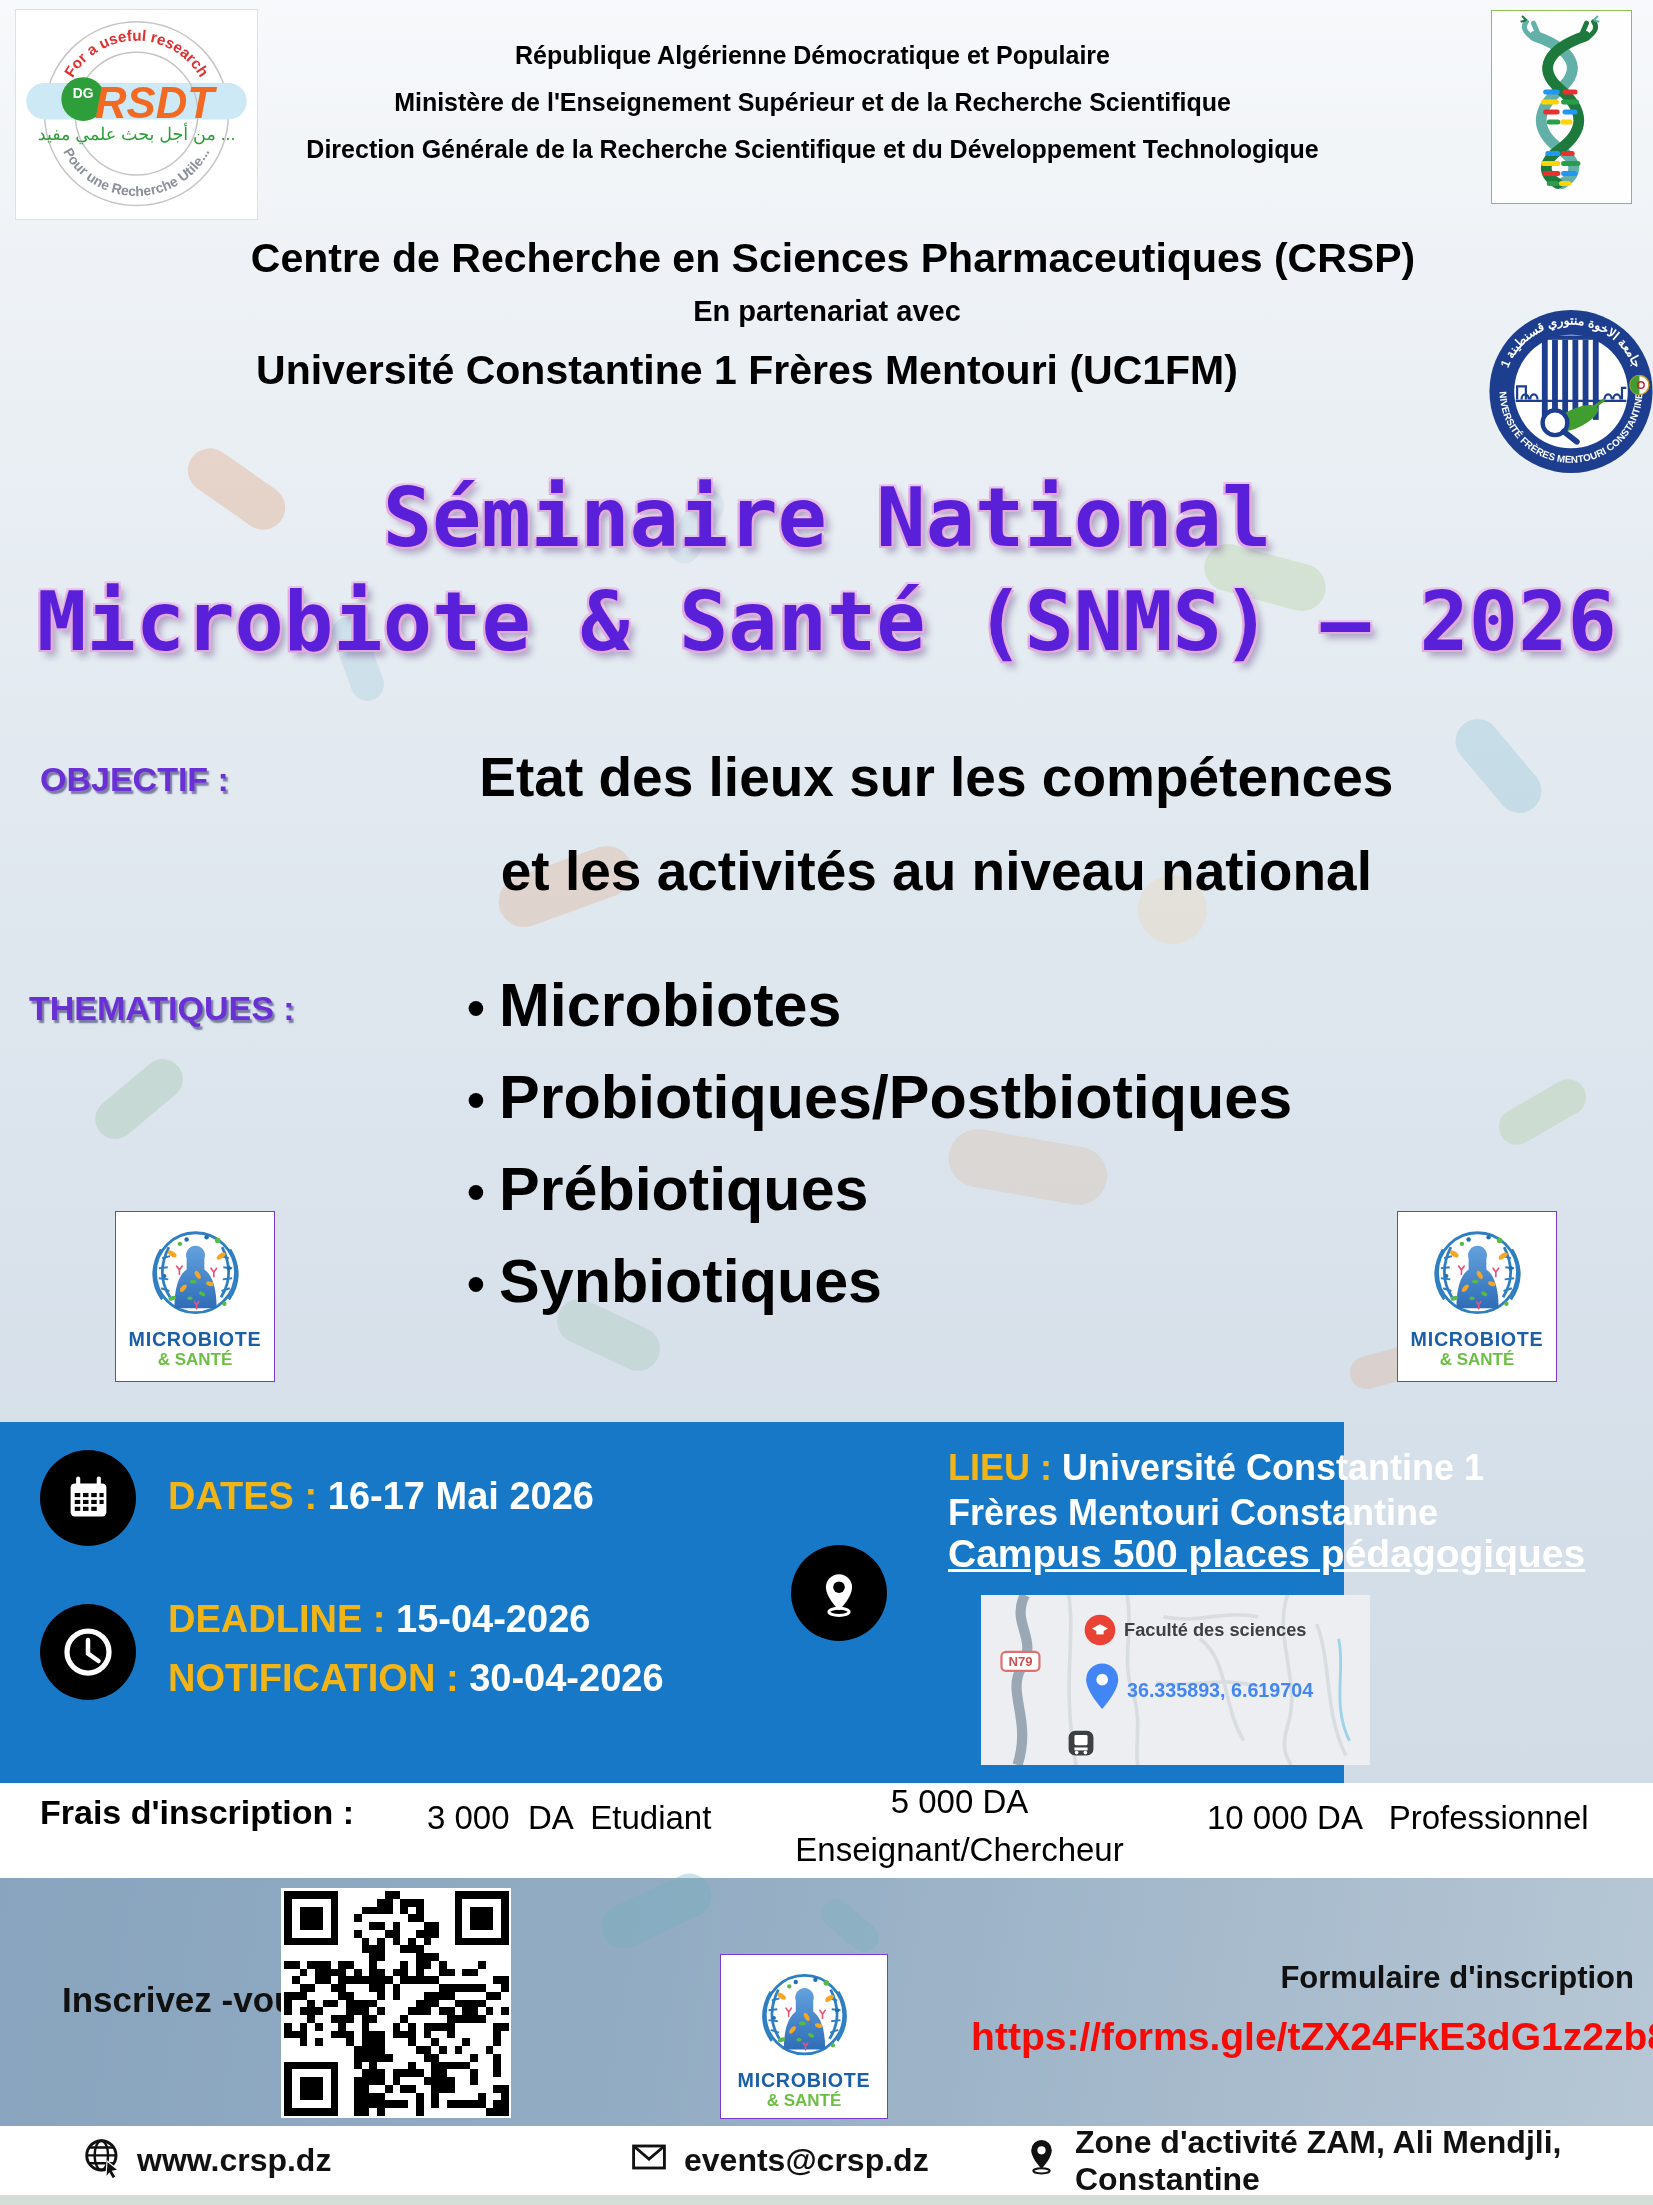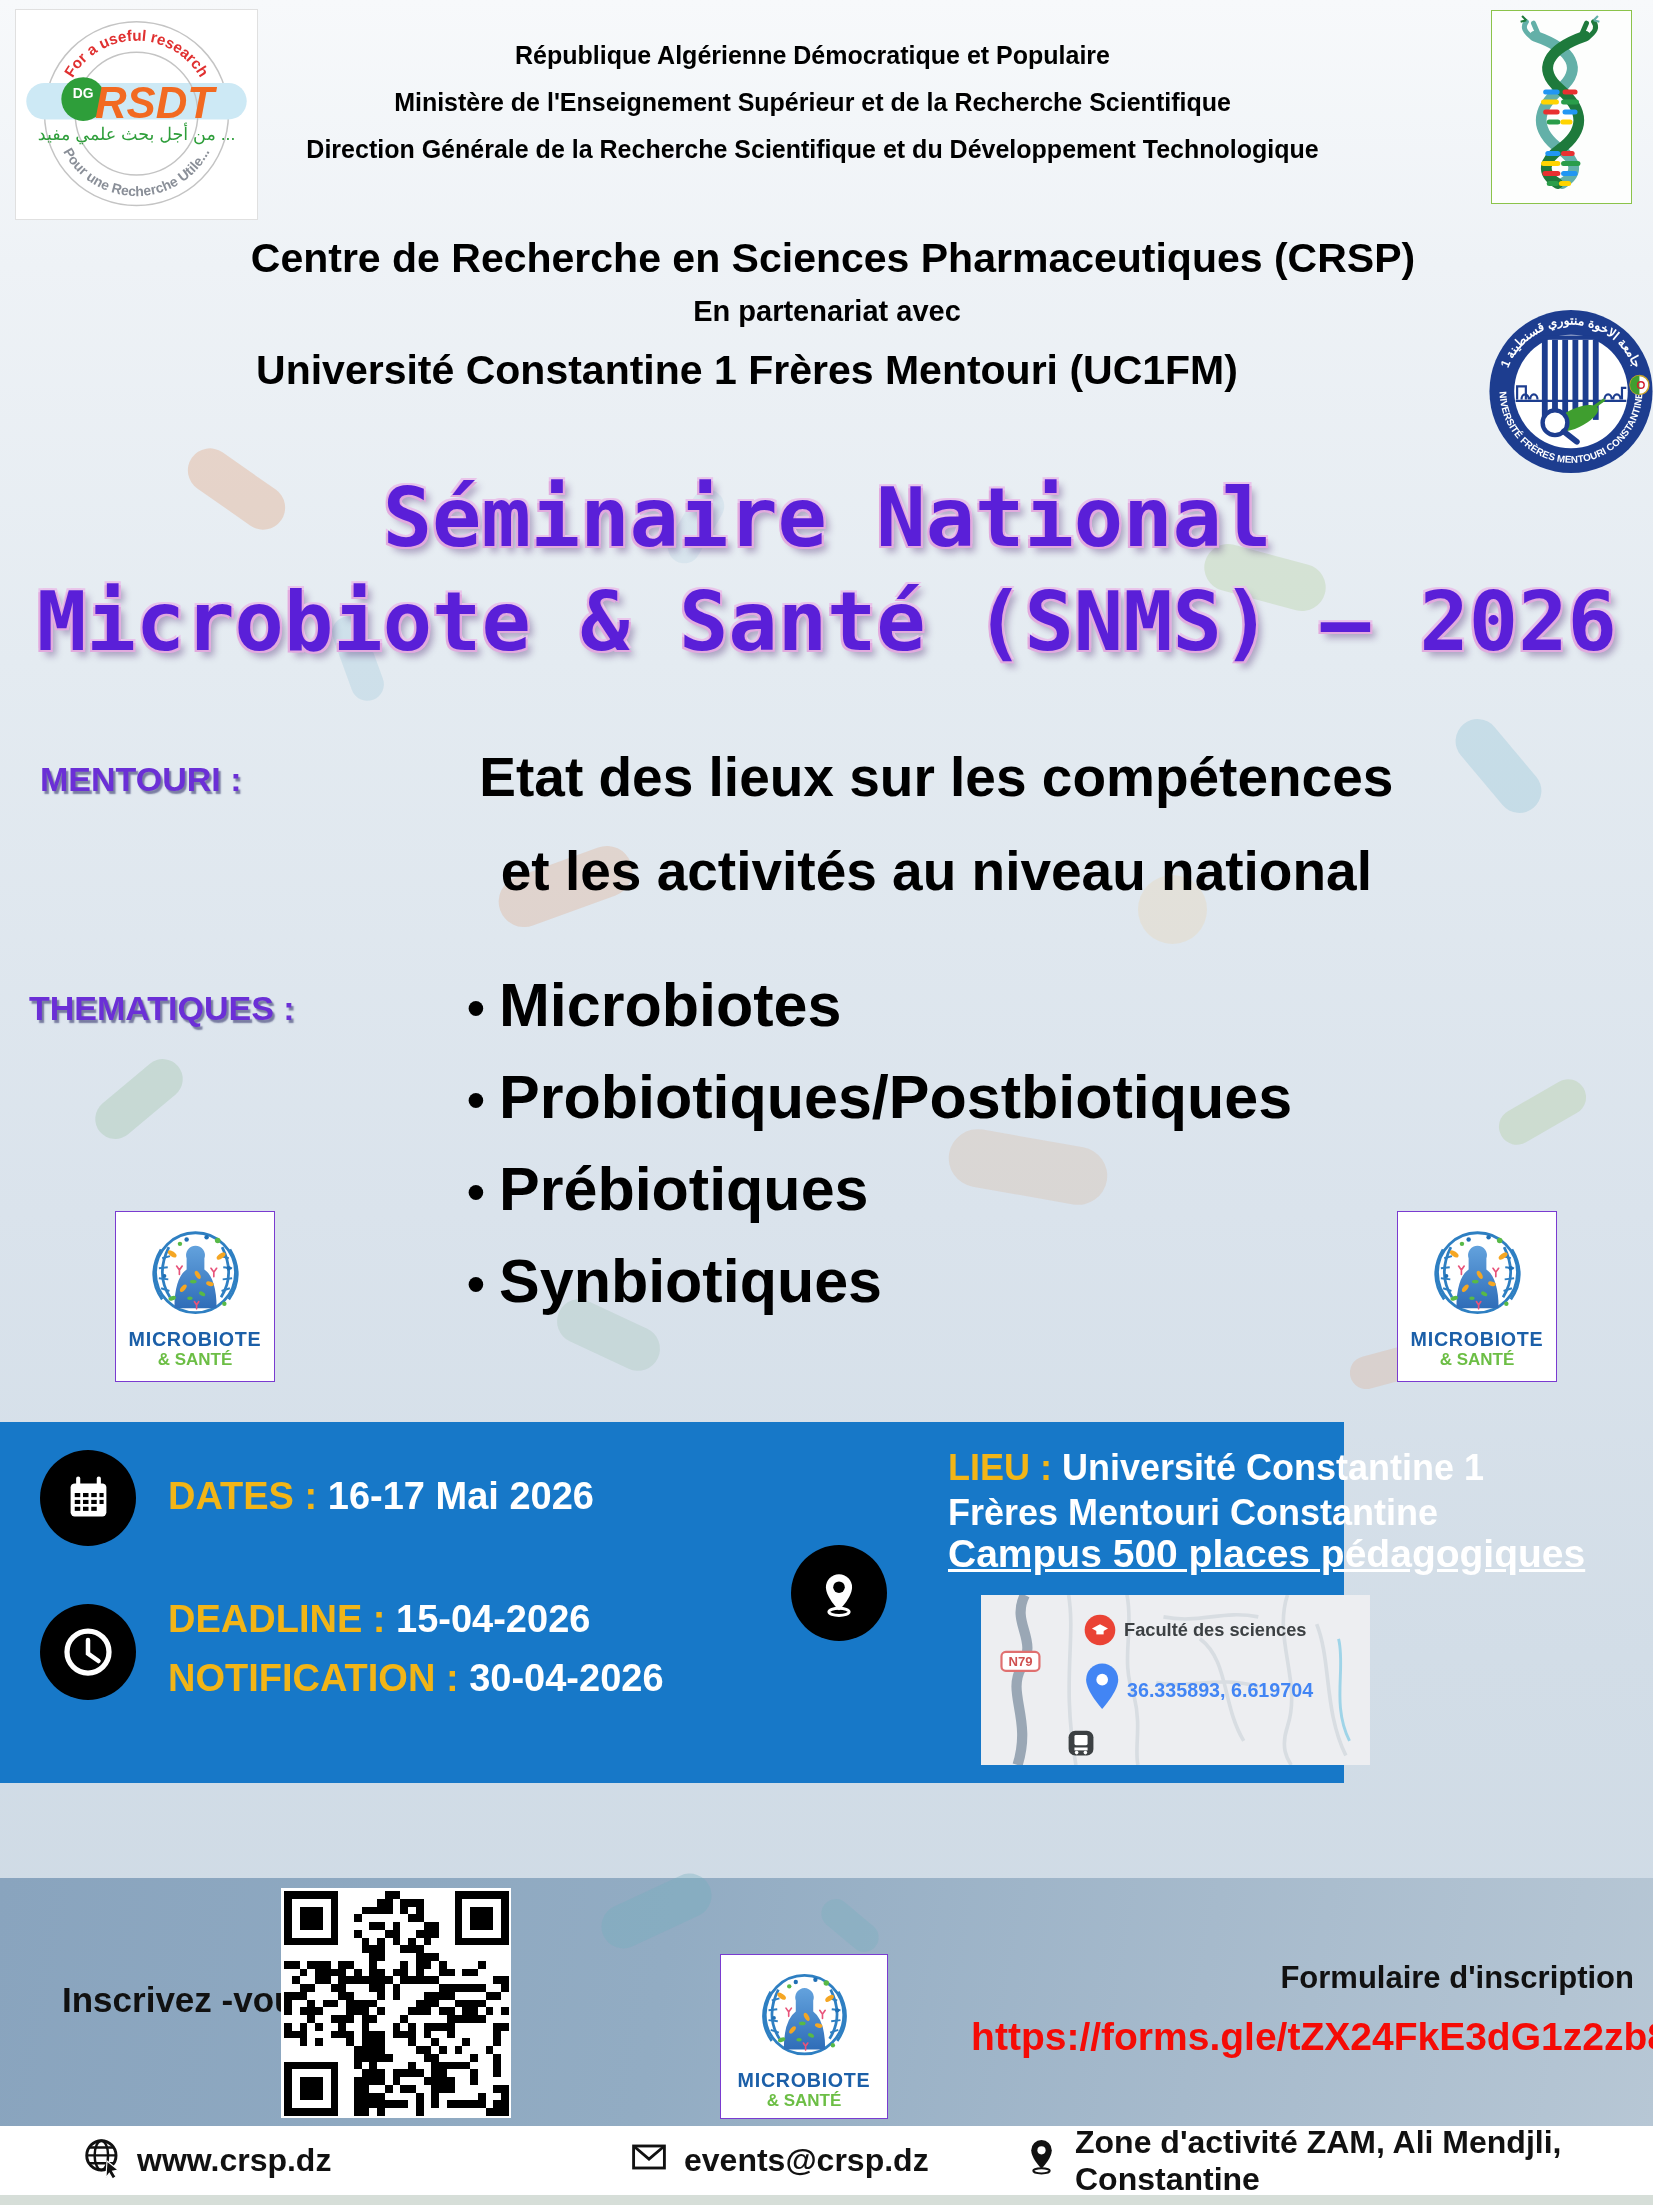--- a/index.html
+++ b/index.html
@@ -227,21 +227,21 @@
       <path d="M104,194 l18,14" stroke="#1d3d8f" stroke-width="8" stroke-linecap="round"></path>
       <circle cx="208" cy="130" r="13" fill="#fff" stroke="#c9a227" stroke-width="2"></circle>
       <path d="M208,117 a13,13 0 0 0 0,26 z" fill="#3f9e2f"></path>
       <circle cx="210" cy="130" r="4.5" fill="none" stroke="#d21f2c" stroke-width="2"></circle>
     </svg>
   </div>
 
   <div class="abs title-line" id="title1">Séminaire National</div>
   <div class="abs title-line" id="title2">Microbiote &amp; Santé (SNMS) – 2026</div>
 
-  <div class="abs purple-label" id="objectif-label">MENTOURI :</div>
+  <div class="abs purple-label" id="objectif-label">OBJECTIF :</div>
   <div class="abs obj-line" id="obj1">Etat des lieux sur les compétences</div>
   <div class="abs obj-line" id="obj2">et les activités au niveau national</div>
 
   <div class="abs purple-label" id="them-label">THEMATIQUES :</div>
   <div class="abs" id="them-list">
     <div class="them-item">Microbiotes</div>
     <div class="them-item">Probiotiques/Postbiotiques</div>
     <div class="them-item">Prébiotiques</div>
     <div class="them-item">Synbiotiques</div>
   </div>
@@ -351,20 +351,29 @@
           <rect x="120" y="186" width="34" height="34" rx="9" fill="#3c4043"></rect>
           <rect x="128" y="192" width="18" height="14" rx="2" fill="#fff"></rect>
           <rect x="128" y="209" width="18" height="4" fill="#fff"></rect>
           <circle cx="131" cy="216" r="2.5" fill="#fff"></circle>
             <circle cx="143" cy="216" r="2.5" fill="#fff"></circle>
         </g>
       </svg>
     </div>
   </div>
 
+  <div class="abs" id="fees">
+    <div class="abs" id="fees-label">Frais d'inscription :</div>
+    <div class="fee-line" style="left:427px;top:16px">3 000  DA  Etudiant</div>
+    <div class="abs" style="left:788px;top:0;width:343px;text-align:center">
+      <div class="fee-line" style="position:static">5 000 DA</div>
+      <div class="fee-line" style="position:static;margin-top:10.2px">Enseignant/Chercheur</div>
+    </div>
+    <div class="fee-line" style="left:1207px;top:16px">10 000 DA   Professionnel</div>
+  </div>
 
   <div class="abs" id="register">
     <div class="blob" style="left:598px;top:11px;width:117px;height:44px;background:#74aebe;opacity:.35;transform:rotate(-25deg)"></div>
     <div class="blob" style="left:817px;top:33px;width:66px;height:29px;background:#74aebe;opacity:.3;transform:rotate(40deg)"></div>
     <div id="inscrivez">Inscrivez -vous</div>
     <div id="qr-wrap">
       <svg id="qr-svg" viewBox="0 0 29 29" width="225" height="225" shape-rendering="crispEdges">
         <rect width="29" height="29" fill="#fff"></rect>
       <rect x="13" y="0" width="1" height="1" fill="#000"></rect>
           <rect x="14" y="0" width="1" height="1" fill="#000"></rect>

